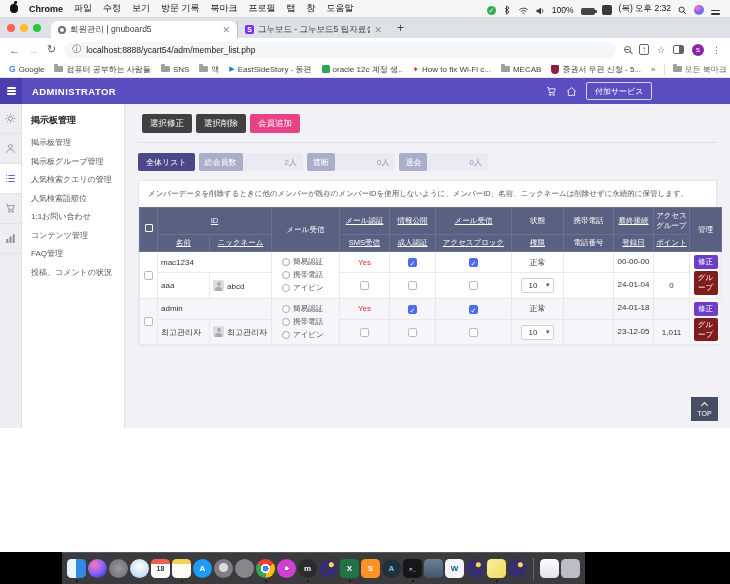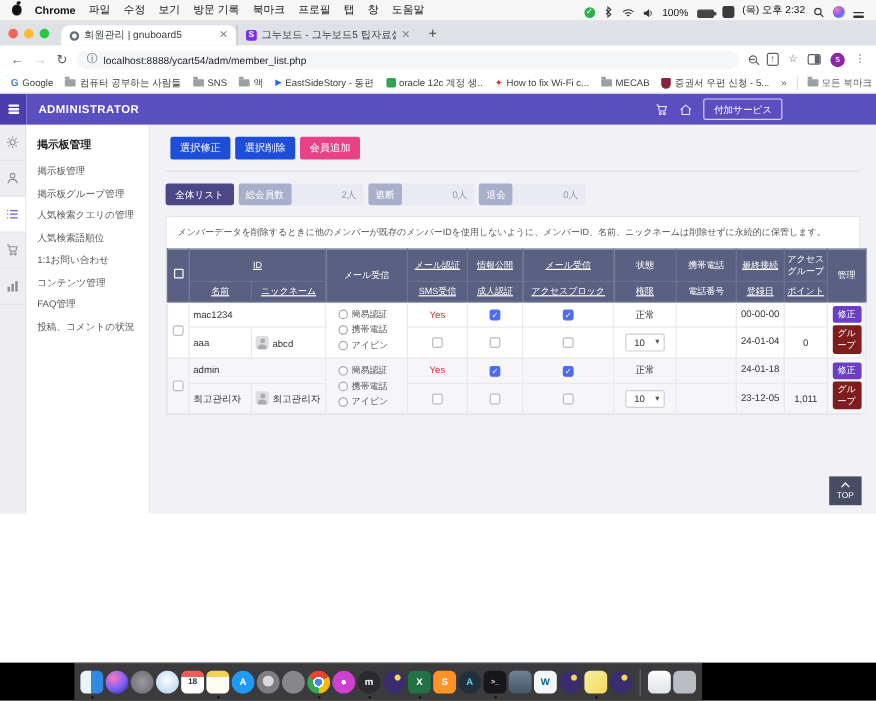--- a/index.html
+++ b/index.html
@@ -19,21 +19,21 @@
   .ime { width:10px; height:10px; background:#3b3b3e; border-radius:2px; }
   .siri { width:10px; height:10px; border-radius:50%; background:radial-gradient(circle at 35% 30%,#ff7ab8,#7a5cff 55%,#31c5f4); }
   .cc-icon { display:flex; flex-direction:column; gap:2px; }
   .cc-icon i { display:block; width:9px; height:1.5px; background:#333; border-radius:1px; }
 
   
   .tabstrip { height:20px; background:#dee1e6; display:flex; align-items:center; padding-left:7px; }
   .lights { display:flex; gap:5px; margin-right:10px; }
   .lights span { width:8px; height:8px; border-radius:50%; }
   .tab { height:17px; align-self:flex-end; display:flex; align-items:center; gap:4px; padding:0 7px; font-size:8.5px; color:#3c4043; }
-  .tab.active { background:#fff; border-radius:7px 7px 0 0; width:146px; }
+  .tab.active { background:#fff; border-radius:7px 7px 0 0; width:186px; }
   .tab.inactive { width:152px; border-left:1px solid #bfc3c9; }
   .tab .ttl { flex:1; overflow:hidden; white-space:nowrap; }
   .tab .x { color:#80868b; font-size:9px; }
   .fav-gn { width:8px; height:8px; border-radius:50%; border:2px solid #6b6f76; background:#fff; flex:none; }
   .fav-s { width:9px; height:9px; border-radius:2px; background:#7b2ff2; color:#fff; font-size:7px; font-weight:bold; line-height:9px; text-align:center; flex:none; }
   .newtab { font-size:12px; color:#444; margin-left:8px; }
 
   
   .toolbar { height:23px; background:#fff; display:flex; align-items:center; gap:8px; padding:0 9px; }
   .nav { font-size:11px; color:#5f6368; }
@@ -83,21 +83,21 @@
   .rail-item { height:30px; display:flex; align-items:center; justify-content:center; border-bottom:1px solid #e3e3e8; color:#8d8d98; }
   .rail-item.active { background:#fff; color:#6a5fd0; }
 
   .sidebar { width:103px; background:#fff; border-right:1px solid #e6e6ea; padding:10px 9px; flex:none; }
   .sb-head { font-size:9px; font-weight:bold; color:#222; margin-bottom:7px; }
   .sb-item { font-size:8px; color:#555; line-height:18.5px; white-space:nowrap; overflow:hidden; }
 
   .main { flex:1; background:#f2f2f6; padding:10px 13px; position:relative; overflow:hidden; }
   .title-row { display:flex; align-items:center; }
   .pg-title { font-size:12px; font-weight:bold; color:#333; flex:1; }
-  .gbtn { background:#1d4ed8; color:#fff; font-size:8.5px; padding:3.5px 8px; border-radius:2px; margin-left:4px; }
+  .gbtn { background:#404040; color:#fff; font-size:8.5px; padding:3.5px 8px; border-radius:2px; margin-left:4px; }
   .pbtn { background:#e74286; color:#fff; font-size:8.5px; padding:3.5px 8px; border-radius:2px; margin-left:4px; }
   .hr { border-bottom:1px solid #dfdfe5; margin:9px 0 10px; }
 
   .filters { display:flex; gap:4px; align-items:center; }
   .f-active { background:#4c4787; color:#fff; font-size:8px; padding:3.5px 8px; border-radius:2px; }
   .f-pill { display:flex; align-items:center; background:#e9eaf2; border-radius:2px; font-size:8px;gap:36px; }
   .f-label { background:#a9aecb; color:#fff; padding:3.5px 6px; border-radius:2px; }
   .f-count { color:#9597ad; padding:0 6px; }
 
   .search-row { display:flex; align-items:center; margin-top:7px; }

